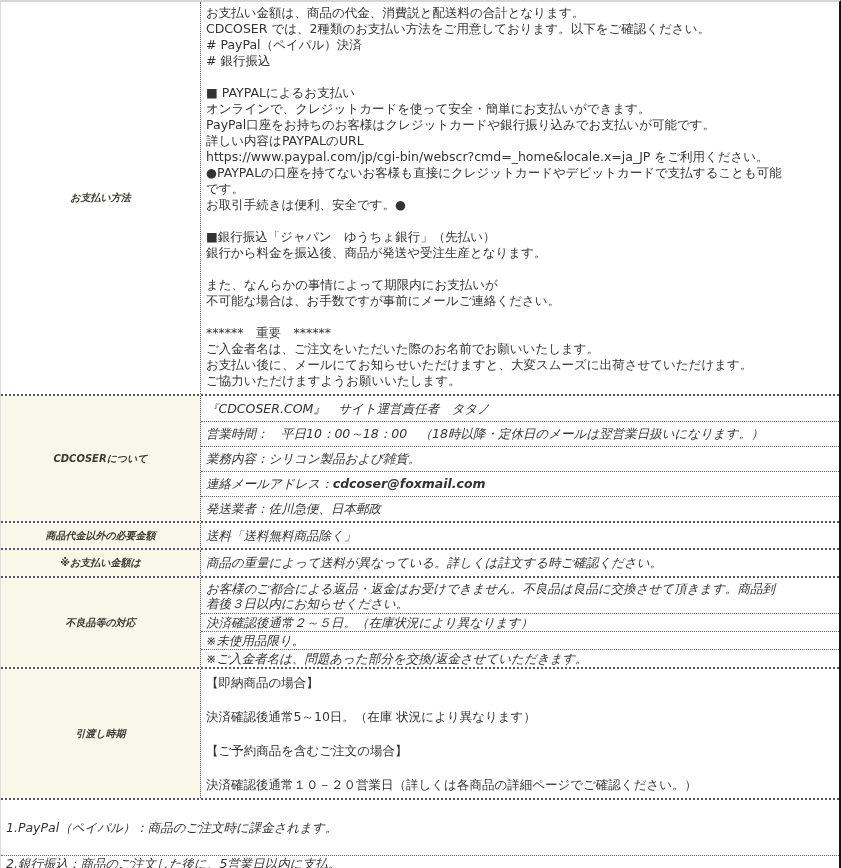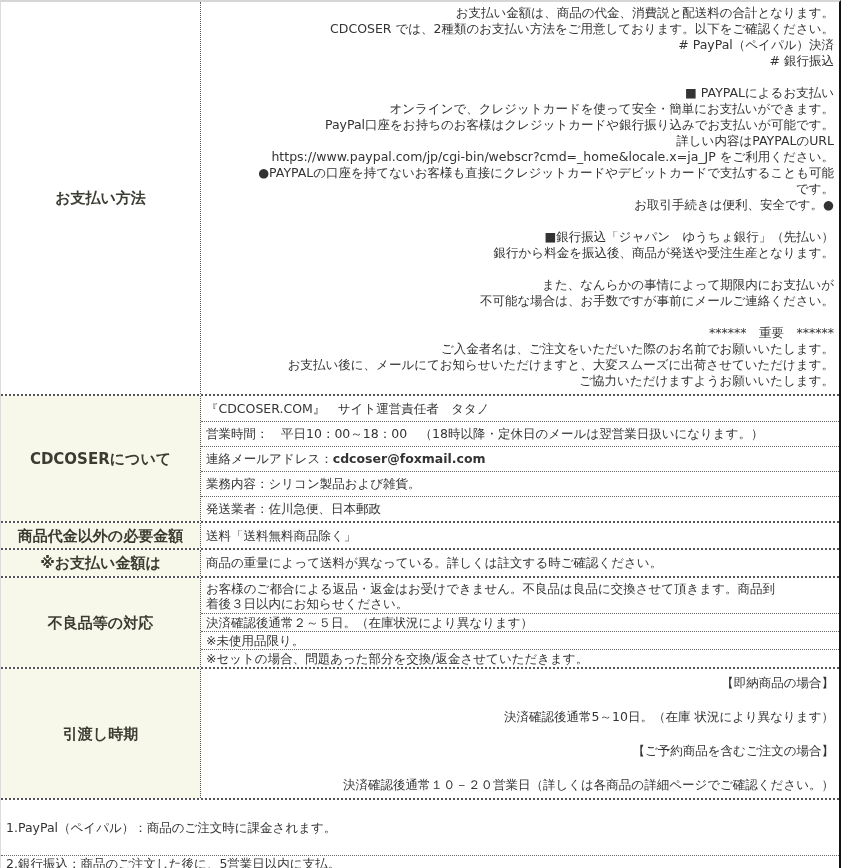--- a/index.html
+++ b/index.html
@@ -13,37 +13,39 @@
     border-bottom:3px solid #3c3c3c;
     background:#fff;
     font-size:12.5px;
   }
   .row { display:flex; align-items:stretch; border-top:2px dotted #555; }
   .row:first-child { border-top:none; }
   .label-cell {
     flex:0 0 200px; width:200px;
     display:flex; align-items:center; justify-content:center;
     text-align:center;
-    font-weight:bold; font-size:15px; color:#3b3b32;
+    font-weight:bold; font-size:10px; color:#3b3b32;
     background:#f8f8ea;
     border-right:1px dotted #555;
     padding:2px 6px;
     line-height:16px;
+    font-style:italic;
   }
   .row-payment .label-cell { background:#ffffff; }
   .content-cell { flex:1 1 auto; min-width:0; display:flex; flex-direction:column; }
   .subcell {
     border-top:1px dotted #666;
     padding:2px 5px;
     display:flex; align-items:center;
     line-height:16px;
+    font-style:italic;
   }
   .subcell:first-child { border-top:none; }
   .pre { white-space:pre-wrap; word-break:break-word; }
-  .block { padding:3px 5px; line-height:16px;text-align:right; }
+  .block { padding:3px 5px; line-height:16px; }
   .row-payment .block { min-height:392px; }
   .row-about .subcell { min-height:25px; }
   .row-extra .subcell, .row-extra .label-cell { min-height:25px; }
   .row-shipping .subcell, .row-shipping .label-cell { min-height:26px; }
   .row-defect .subcell { min-height:16px; padding:1px 5px; line-height:15px; }
   .row-defect .subcell.two-line { min-height:35px; }
   .row-delivery .block { line-height:17px; padding:5px; min-height:120px; }
   .row-deadline .subcell { min-height:17px; padding:0 5px; line-height:16px;margin-top:19px; }
   .row-return-period .subcell { min-height:22px; }
   .row-return-fee .subcell { min-height:23px; }
@@ -91,25 +93,25 @@
       <span>CDCOSERについて</span>
     </div>
     <div class="content-cell">
       <div class="subcell">
         <span>『CDCOSER.COM』　サイト運営責任者　タタノ</span>
       </div>
       <div class="subcell">
         <span>営業時間：　平日10：00～18：00　（18時以降・定休日のメールは翌営業日扱いになります。）</span>
       </div>
       <div class="subcell">
+        <span>業務内容：シリコン製品および雑貨。</span>
+      </div>
+      <div class="subcell">
         <span>連絡メールアドレス：</span>
           <span class="email">cdcoser@foxmail.com</span>
-      </div>
-      <div class="subcell">
-        <span>業務内容：シリコン製品および雑貨。</span>
       </div>
       <div class="subcell">
         <span>発送業者：佐川急便、日本郵政</span>
       </div>
     </div>
   </div>
 
   <div class="row row-extra">
     <div class="label-cell">
       <span>商品代金以外の必要金額</span>
@@ -141,21 +143,21 @@
         <span class="pre">お客様のご都合による返品・返金はお受けできません。不良品は良品に交換させて頂きます。商品到
 着後３日以内にお知らせください。</span>
       </div>
       <div class="subcell">
         <span>決済確認後通常２～５日。（在庫状況により異なります）</span>
       </div>
       <div class="subcell">
         <span>※未使用品限り。</span>
       </div>
       <div class="subcell">
-        <span>※セットの場合、問題あった部分を交換/返金させていただきます。</span>
+        <span>※ご入金者名は、問題あった部分を交換/返金させていただきます。</span>
       </div>
     </div>
   </div>
 
   <div class="row row-delivery">
     <div class="label-cell">
       <span>引渡し時期</span>
     </div>
     <div class="content-cell">
       <div class="block pre">【即納商品の場合】

